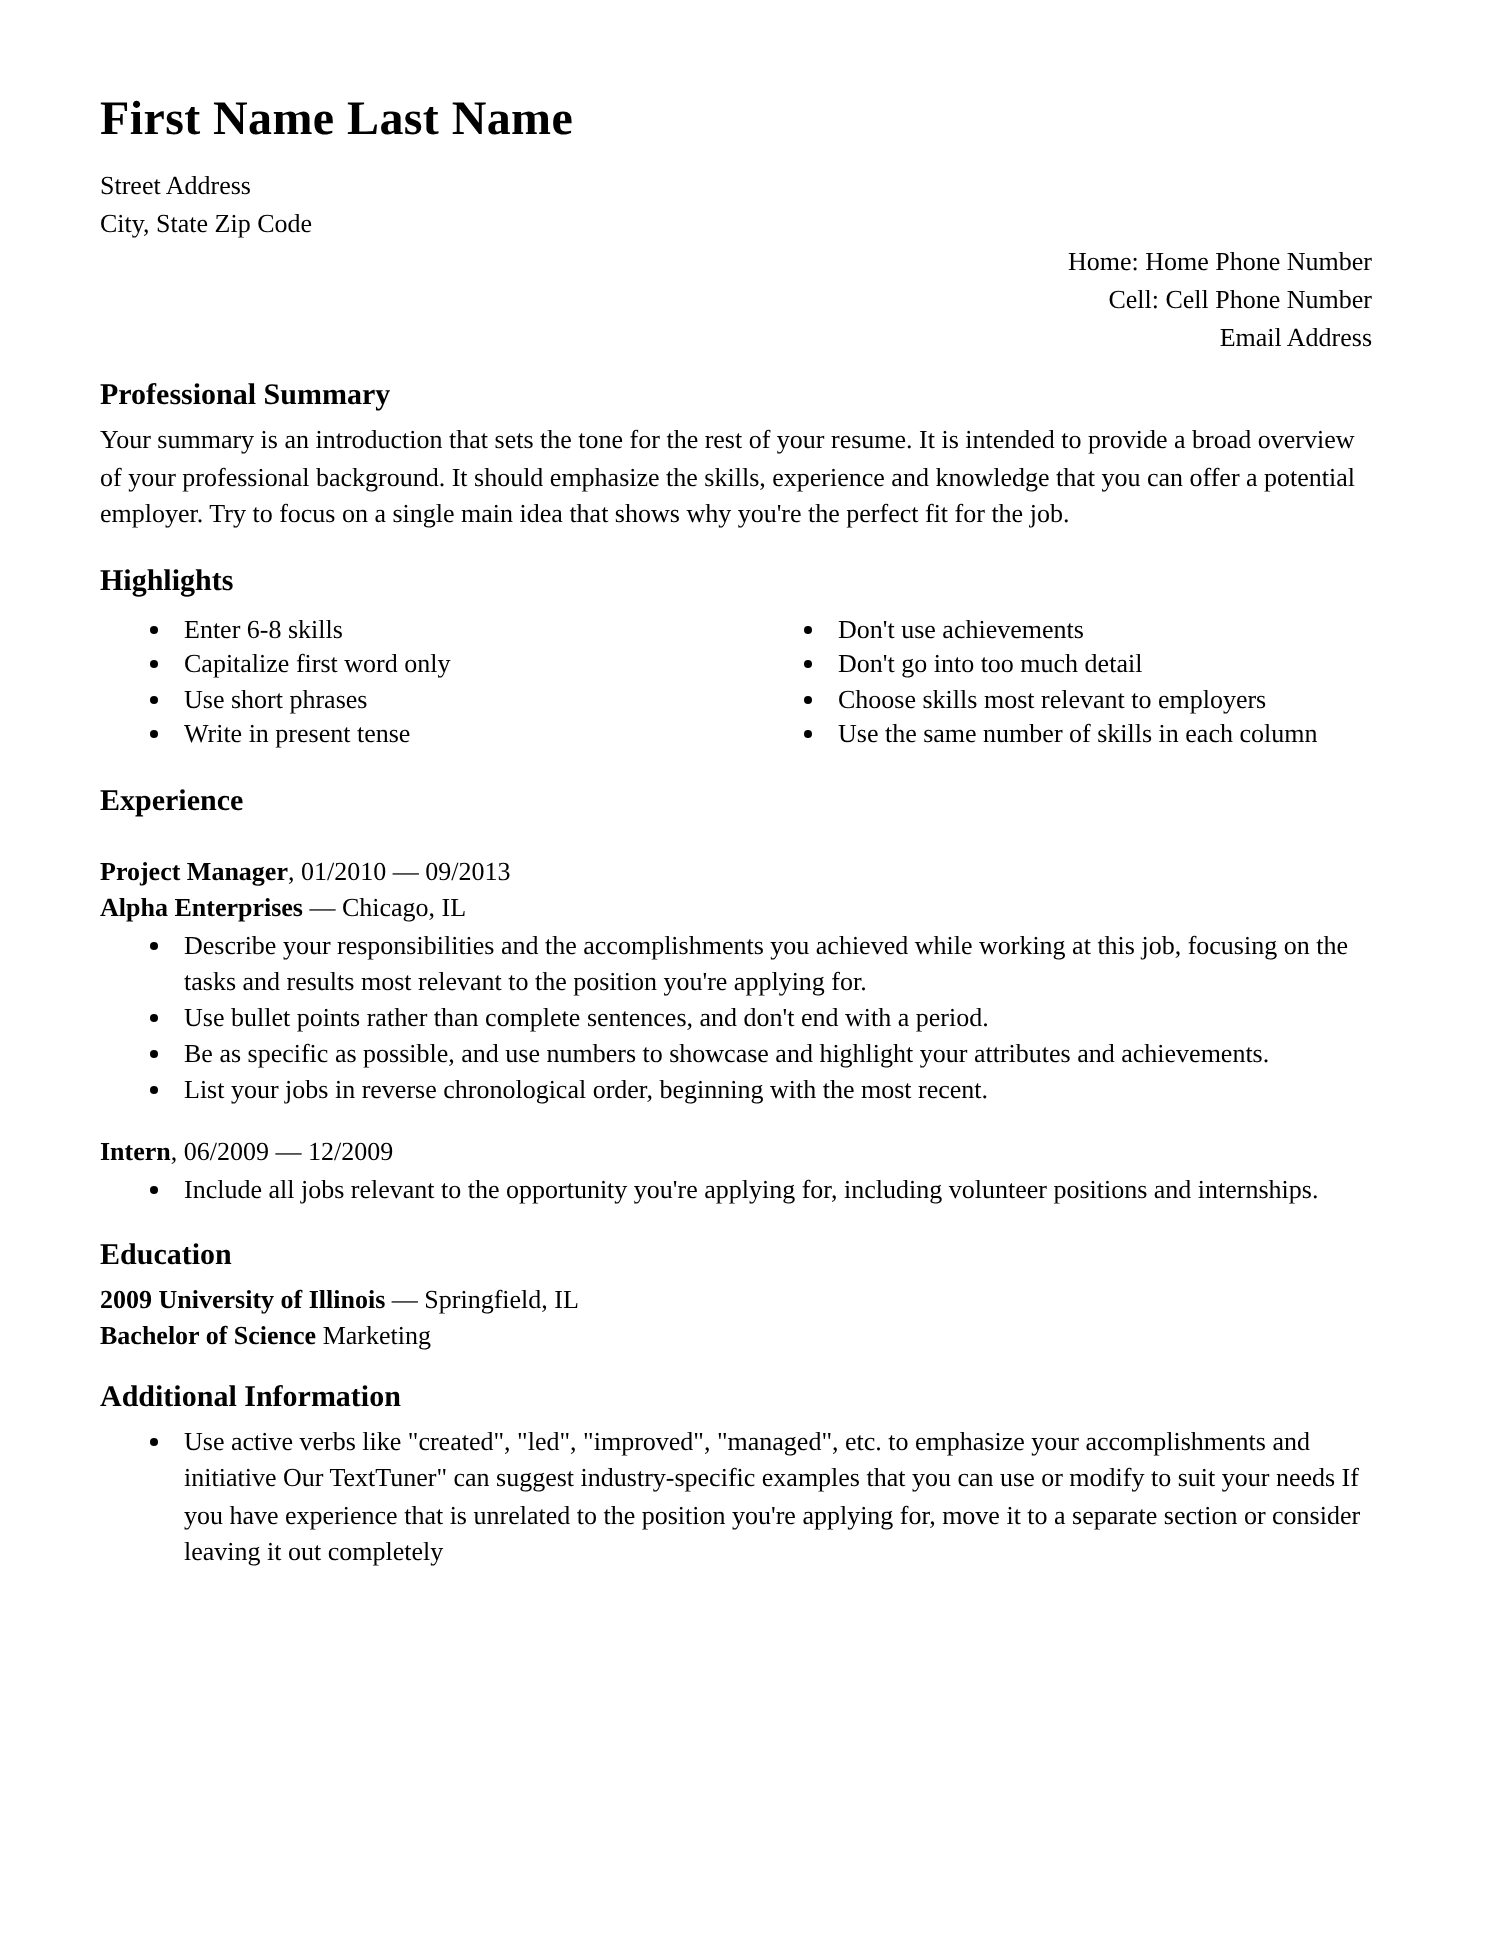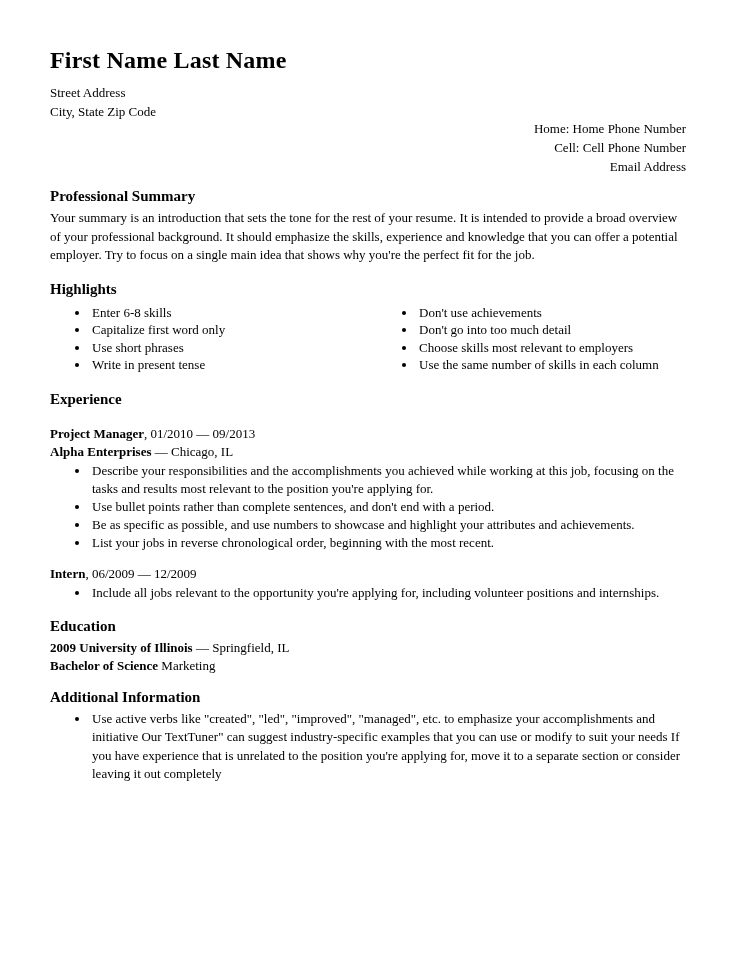--- a/index.html
+++ b/index.html
@@ -15,26 +15,27 @@
   }
   .name {
     font-size: 24px;
     font-weight: bold;
     line-height: 28px;
     margin: 0 0 9px 0;
     letter-spacing: 0.2px;
   }
   .header-row {
     display: flex;
-    justify-content: space-between;
+    justify-content: flex-end;
     font-size: 13px;
     line-height: 19px;
+    flex-direction: column;
   }
   .address-block { text-align: left; }
-  .contact-block { text-align: right; margin-top: 36px; }
+  .contact-block { text-align: right; }
   .section { margin-top: 11px; }
   .section-heading {
     font-size: 15px;
     font-weight: bold;
     line-height: 19px;
     margin: 0 0 3px 0;
   }
   .body-text {
     font-size: 13px;
     line-height: 18.5px;

